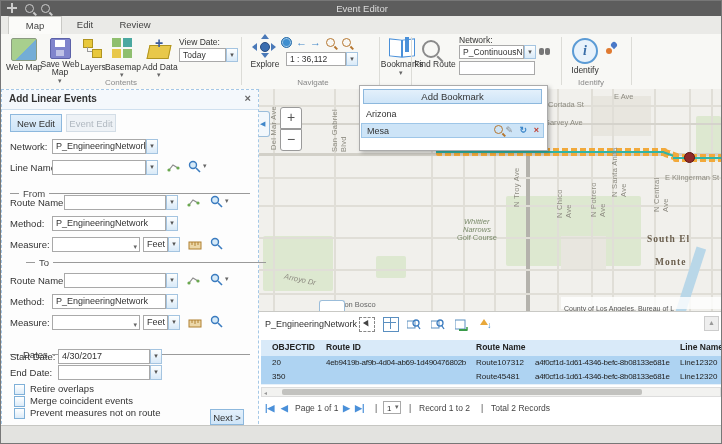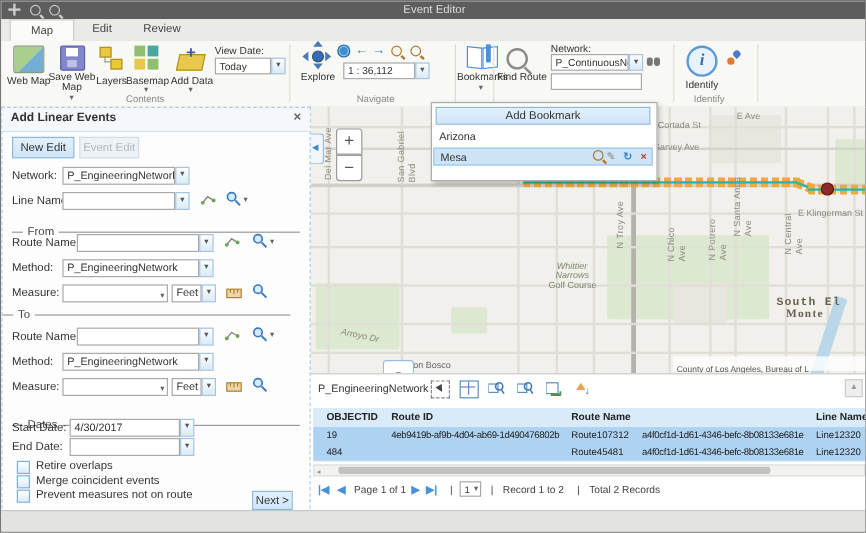--- a/index.html
+++ b/index.html
@@ -229,21 +229,21 @@
     <span class="ab vlab" style="left:10px;top:17px;height:44px">Del Mar Ave</span>
     <span class="ab vlab" style="left:71px;top:7px;height:56px">San Gabriel Blvd</span>
     <span class="ab vlab" style="left:253px;top:74px;height:44px">N Troy Ave</span>
     <span class="ab vlab" style="left:296px;top:85px;height:44px">N Chico Ave</span>
     <span class="ab vlab" style="left:330px;top:78px;height:50px">N Potrero Ave</span>
     <span class="ab vlab" style="left:351px;top:50px;height:58px">N Santa Anita Ave</span>
     <span class="ab vlab" style="left:393px;top:75px;height:48px">N Central Ave</span>
     <span class="ab mlab" style="left:205px;top:128px;font-style:italic;color:#7a8a6a">Whittier</span>
     <span class="ab mlab" style="left:204px;top:136px;font-style:italic;color:#7a8a6a">Narrows</span>
     <span class="ab mlab" style="left:198px;top:144px;color:#7a8a6a">Golf Course</span>
-    <span class="ab mlab" style="left:388px;top:157px;font-family:Liberation Mono, monospace;font-weight:bold;font-size:9.5px;color:#6b5f4e;letter-spacing:1px">South El</span>
+    <span class="ab mlab" style="left:388px;top:145px;font-family:Liberation Serif, serif;font-weight:bold;font-size:9.5px;color:#6b5f4e;letter-spacing:1px">South El</span>
     <span class="ab mlab" style="left:396px;top:168px;font-family:'Liberation Serif',serif;font-weight:bold;font-size:9.5px;color:#6b5f4e;letter-spacing:1px">Monte</span>
     <span class="ab mlab" style="left:25px;top:186px;transform:rotate(12deg);font-style:italic">Arroyo Dr</span>
     <span class="ab mlab" style="left:80px;top:211px;color:#666">Don Bosco</span>
     <div class="ab" style="left:302px;top:208px;width:162px;height:12px;background:rgba(255,255,255,.8)">
       <span class="mlab" style="font-size:7px;color:#555;line-height:12px;padding-left:3px">County of Los Angeles, Bureau of L</span>
     </div>
 
     <div class="ab zoombtn" style="left:21px;top:18px;border-radius:3px 3px 0 0">+</div>
     <div class="ab zoombtn" style="left:21px;top:40px;border-radius:0 0 3px 3px">−</div>
 
@@ -326,21 +326,21 @@
           <rect x="1" y="2" width="12" height="7" fill="#ecd7a8" stroke="#b08030"></rect>
           <line x1="4" y1="2" x2="4" y2="5" stroke="#b08030"></line>
           <line x1="7" y1="2" x2="7" y2="6" stroke="#b08030"></line>
           <line x1="10" y1="2" x2="10" y2="5" stroke="#b08030"></line>
         </svg></span>
     <span class="ab" style="left:208px;top:146px"><svg width="13" height="13">
           <circle cx="5" cy="5" r="3.5" fill="#d6eaf8" stroke="#3a7bbf" stroke-width="1.4"></circle>
           <line x1="8" y1="8" x2="12" y2="12" stroke="#3a7bbf" stroke-width="1.6"></line>
         </svg></span>
 
-    <div class="ab section" style="left:0;top:167px;width:240px">
+    <div class="ab section" style="left:24px;top:167px;width:240px">
         <span>To</span>
       </div>
 
     <span class="ab flabel" style="left:8px;top:185px">Route Name:</span>
     <div class="ab inp" style="left:62px;top:183px;width:102px"></div>
     <div class="ab dd" style="left:164px;top:183px;height:15px"></div>
     <span class="ab" style="left:185px;top:182px"><svg width="13" height="13">
           <path d="M2 10 L6 5 L11 8" stroke="#8a8a8a" fill="none" stroke-width="1.2"></path>
           <circle cx="2" cy="10" r="1.6" fill="#6aa84f"></circle>
           <circle cx="11" cy="8" r="1.6" fill="#6aa84f"></circle>
@@ -425,28 +425,28 @@
     <span class="ab" style="right:4px;top:4px;width:13px;height:13px;background:#eee;border:1px solid #ccc;text-align:center;font-size:7px;color:#999;line-height:12px">▲</span>
 
     <div class="ab thdr" style="left:2px;top:28px;width:460px;height:16px">
       <span class="cell" style="left:11px;width:50px">OBJECTID</span>
       <span class="cell" style="left:65px;width:145px">Route ID</span>
       <span class="cell" style="left:215px;width:56px">Route Name</span>
       <span class="cell" style="left:419px;width:45px">Line Name</span>
     </div>
 
     <div class="ab trow" style="left:2px;top:44px;width:460px;height:14px">
-      <span class="cell" style="left:11px;width:50px">19</span>
+      <span class="cell" style="left:11px;width:50px">20</span>
       <span class="cell" style="left:65px;width:148px;letter-spacing:-.3px">4eb9419b-af9b-4d04-ab69-1d490476802b</span>
       <span class="cell" style="left:215px;width:56px">Route107312</span>
       <span class="cell" style="left:274px;width:144px;letter-spacing:-.3px">a4f0cf1d-1d61-4346-befc-8b08133e681e</span>
       <span class="cell" style="left:419px;width:45px">Line12320</span>
     </div>
     <div class="ab trow" style="left:2px;top:58px;width:460px;height:14px">
-      <span class="cell" style="left:11px;width:50px">484</span>
+      <span class="cell" style="left:11px;width:50px">350</span>
       <span class="cell" style="left:215px;width:56px">Route45481</span>
       <span class="cell" style="left:274px;width:144px;letter-spacing:-.3px">a4f0cf1d-1d61-4346-befc-8b08133e681e</span>
       <span class="cell" style="left:419px;width:45px">Line12320</span>
     </div>
 
     <div class="ab" style="left:2px;top:75px;width:460px;height:10px;background:#f2f2f0;border:1px solid #ddd;box-sizing:border-box">
       <span class="ab" style="left:2px;top:1px;font-size:6px;color:#999">◂</span>
       <span class="ab" style="left:20px;top:1px;width:360px;height:6px;background:#c2c2bf;border-radius:2px"></span>
     </div>
 

